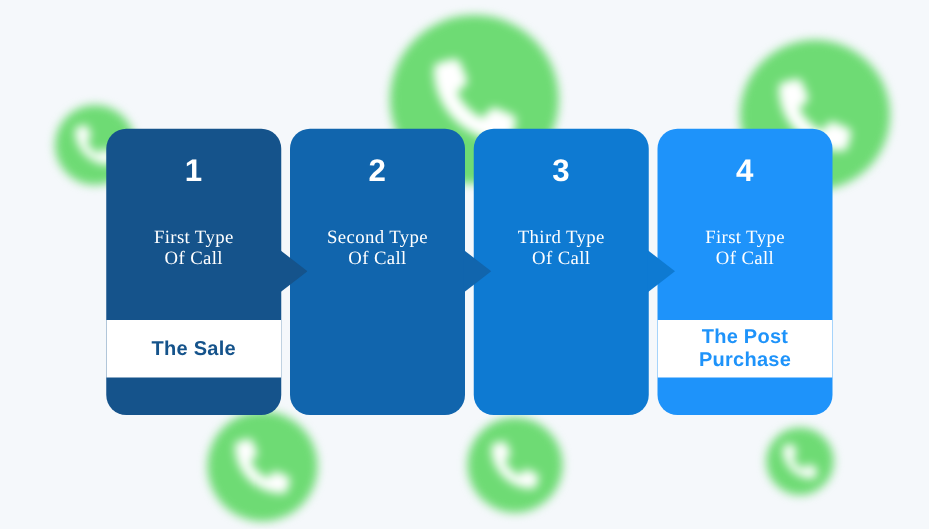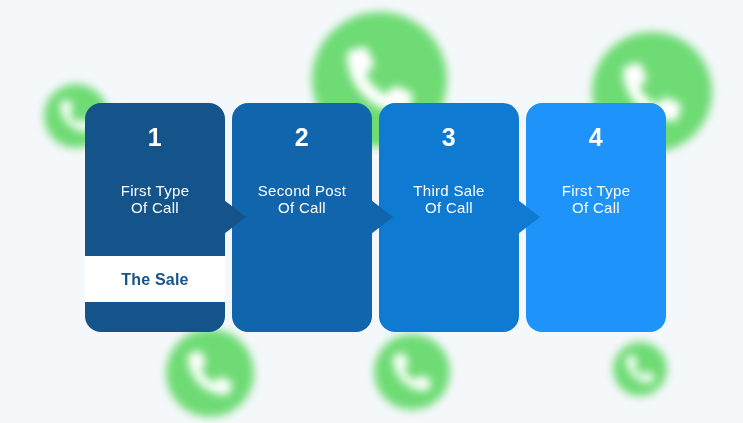--- a/index.html
+++ b/index.html
@@ -31,21 +31,21 @@
     overflow:hidden;
     color:#ffffff;
     text-align:center;
   }
   .card-number{
     margin-top:20px;
     font-size:25px;font-weight:700;letter-spacing:.5px;
   }
   .card-title{
     margin-top:30px;
-    font-size:15px;font-weight:500;letter-spacing:.3px;line-height:17px;
+    font-size:15px;font-weight:500;letter-spacing:.3px;line-height:17px;font-family:Liberation Serif, serif;
   }
   .label-band{
     position:absolute;left:0;top:153px;width:100%;height:46px;
     background:#ffffff;
     display:flex;align-items:center;justify-content:center;
   }
   .card-label{
     color:var(--c,#15538b);
     font-size:16px;font-weight:700;letter-spacing:.2px;line-height:19px;
     text-align:center;padding:0 6px;
@@ -106,42 +106,45 @@
           <div class="card-label">The Sale</div>
         </div>
       </div>
       <div class="card-arrow"></div>
     </div>
 
     <div class="card-wrap z3" style="--c: #1165ad;">
       <div class="card-body">
         <div class="card-number">2</div>
         <div class="card-title">
-          <div>Second Post</div>
+          <div>Second Type</div>
           <div>Of Call</div>
         </div>
       </div>
       <div class="card-arrow"></div>
     </div>
 
     <div class="card-wrap z2" style="--c: #0e7ad2;">
       <div class="card-body">
         <div class="card-number">3</div>
         <div class="card-title">
-          <div>Third Sale</div>
+          <div>Third Type</div>
           <div>Of Call</div>
         </div>
       </div>
       <div class="card-arrow"></div>
     </div>
 
     <div class="card-wrap z1" style="--c: #1e93fa;">
       <div class="card-body">
         <div class="card-number">4</div>
         <div class="card-title">
           <div>First Type</div>
           <div>Of Call</div>
         </div>
+        <div class="label-band">
+          <div class="card-label">The Post Purchase</div>
+        </div>
       </div>
     </div>
 
   </div>
 </div>
 
 </body></html>

